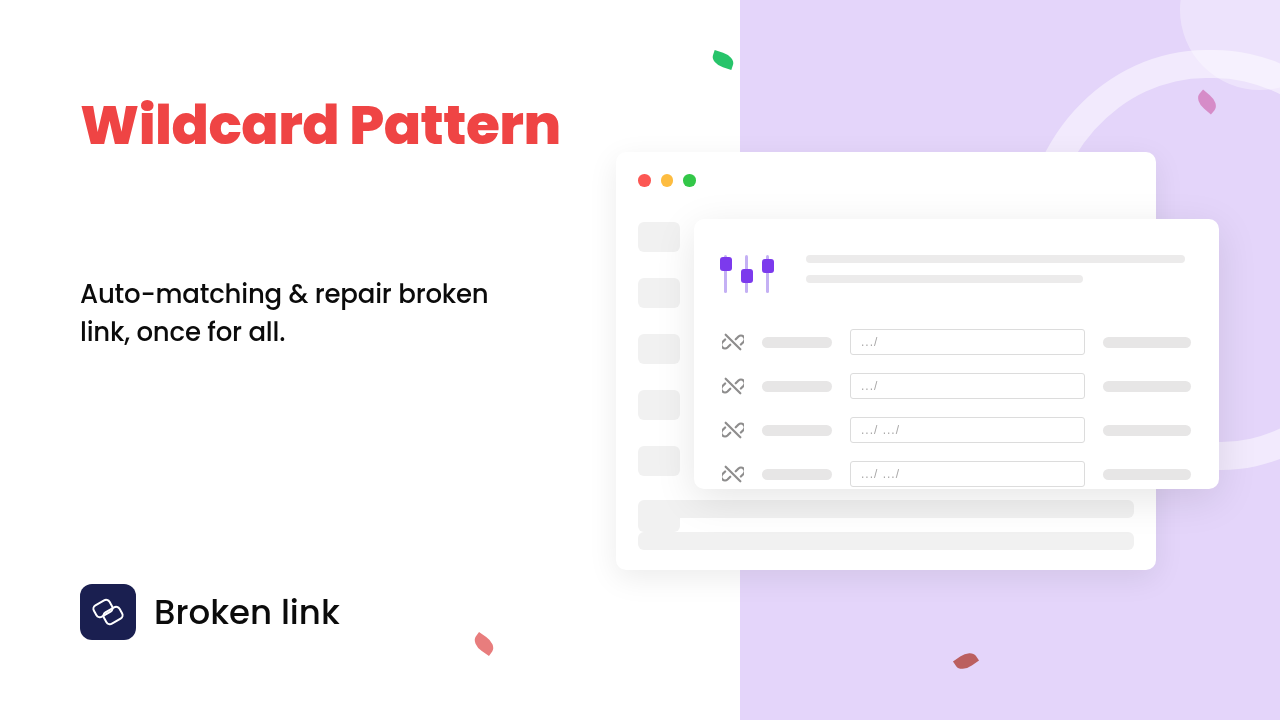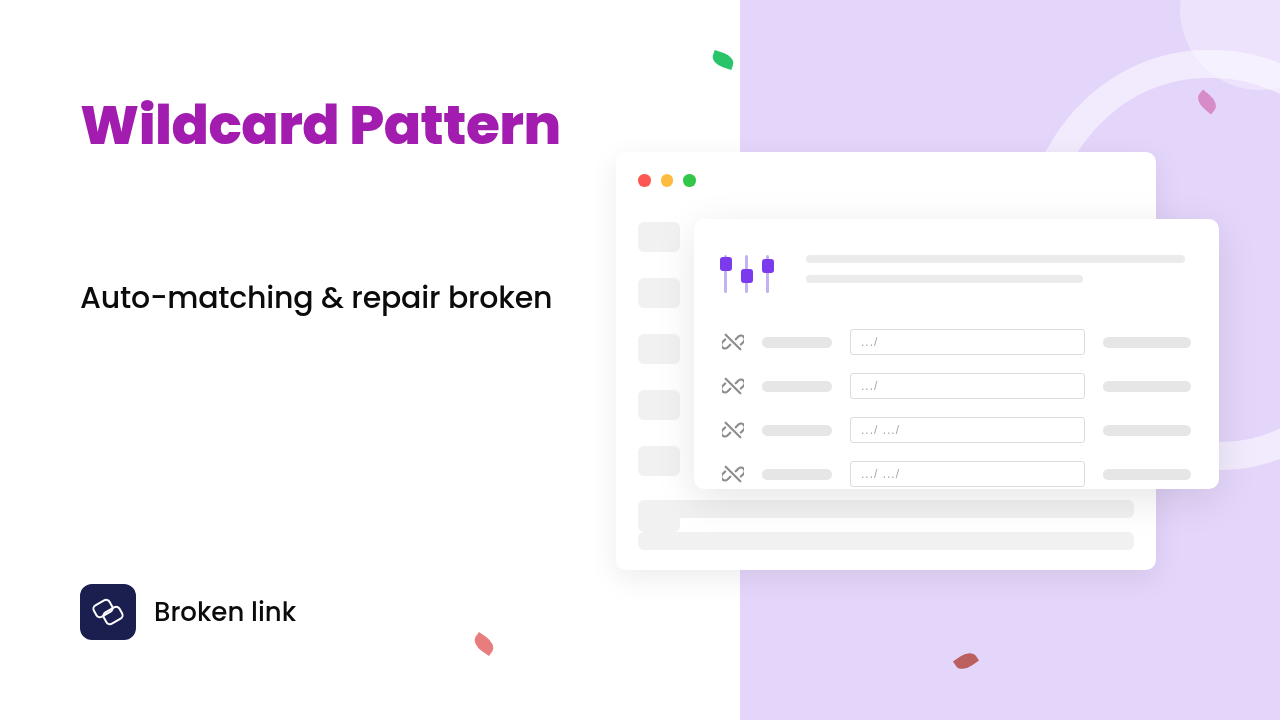--- a/index.html
+++ b/index.html
@@ -4,29 +4,29 @@
 <style>
 *{margin:0;padding:0;box-sizing:border-box;}
 body{font-family:'Segoe UI',Arial,sans-serif;width:1280px;height:720px;overflow:hidden;position:relative;background:#fff;}
 .bg-right{position:absolute;right:0;top:0;width:540px;height:720px;background:#e4d5fa;}
 .bg-circle{position:absolute;right:-120px;top:50px;width:380px;height:420px;border-radius:50% 50% 48% 52%;border:28px solid rgba(255,255,255,0.5);}
 .bg-circle2{position:absolute;right:-60px;top:-70px;width:160px;height:160px;border-radius:50%;background:rgba(255,255,255,0.35);}
 .leaf1{position:absolute;left:712px;top:53px;width:22px;height:14px;background:#27c46a;border-radius:0 60% 0 60%;transform:rotate(18deg);}
 .leaf2{position:absolute;left:473px;top:637px;width:22px;height:14px;background:#e87d7d;border-radius:0 60% 0 60%;transform:rotate(35deg);}
 .leaf3{position:absolute;left:955px;top:654px;width:22px;height:14px;background:#bb5f5f;border-radius:0 60% 0 60%;transform:rotate(-35deg);}
 .leaf4{position:absolute;left:1196px;top:95px;width:22px;height:14px;background:#d68cc8;border-radius:0 60% 0 60%;transform:rotate(40deg);}
-.heading{position:absolute;left:80px;top:88px;font-size:55px;font-weight:800;color:#a21caf;line-height:1.35;letter-spacing:-0.5px;font-family:'Poppins','Segoe UI',sans-serif;}
-.subheading{position:absolute;left:80px;top:276px;font-size:30px;font-weight:500;color:#0b0b0b;line-height:1.45;letter-spacing:-0.2px;font-family:'Poppins','Segoe UI',sans-serif;}
+.heading{position:absolute;left:80px;top:88px;font-size:55px;font-weight:800;color:#ef4444;line-height:1.35;letter-spacing:-0.5px;font-family:'Poppins','Segoe UI',sans-serif;}
+.subheading{position:absolute;left:80px;top:276px;font-size:26px;font-weight:500;color:#0b0b0b;line-height:1.45;letter-spacing:-0.2px;font-family:'Poppins','Segoe UI',sans-serif;}
 .logo-wrap{position:absolute;left:80px;top:584px;display:flex;align-items:center;gap:18px;}
 .logo-badge{width:56px;height:56px;background:#1a1f50;border-radius:12px;display:flex;align-items:center;justify-content:center;position:relative;overflow:hidden;}
 .logo-chain{position:relative;width:30px;height:22px;}
 .logo-chain::before,.logo-chain::after{content:"";position:absolute;width:16px;height:11px;border:2.5px solid #fff;border-radius:5px;}
 .logo-chain::before{left:0;top:0;transform:rotate(-30deg);}
 .logo-chain::after{right:0;bottom:0;transform:rotate(-30deg);}
-.logo-text{font-size:26px;font-weight:500;color:#0b0b0b;font-family:'Poppins','Segoe UI',sans-serif;}
+.logo-text{font-size:34px;font-weight:500;color:#0b0b0b;font-family:'Poppins','Segoe UI',sans-serif;}
 .win-back{position:absolute;left:616px;top:152px;width:540px;height:418px;background:#fff;border-radius:10px;box-shadow:0 8px 30px rgba(0,0,0,0.08);}
 .win-dots{position:absolute;left:22px;top:22px;display:flex;gap:10px;}
 .dot{width:12.5px;height:12.5px;border-radius:50%;}
 .dot.r{background:#fc5753;}
 .dot.y{background:#fdbc40;}
 .dot.g{background:#33c748;}
 .side-bars{position:absolute;left:22px;top:70px;display:flex;flex-direction:column;gap:26px;}
 .side-bar{width:42px;height:30px;background:#f1f1f1;border-radius:6px;}
 .foot-rows{position:absolute;left:22px;bottom:20px;right:22px;display:flex;flex-direction:column;gap:14px;}
 .foot-row{height:18px;background:#f1f1f1;border-radius:6px;}
@@ -62,20 +62,21 @@
 <div class="leaf1"></div>
 <div class="leaf2"></div>
 <div class="leaf3"></div>
 <div class="leaf4"></div>
 
 <div class="heading">
   <div>Wildcard Pattern</div>
 </div>
 <div class="subheading">
   <div>Auto-matching &amp; repair broken</div>
+  <div>link, once for all.</div>
 </div>
 
 <div class="logo-wrap">
   <div class="logo-badge">
     <div class="logo-chain"></div>
   </div>
   <div class="logo-text">Broken link</div>
 </div>
 
 <div class="win-back">

